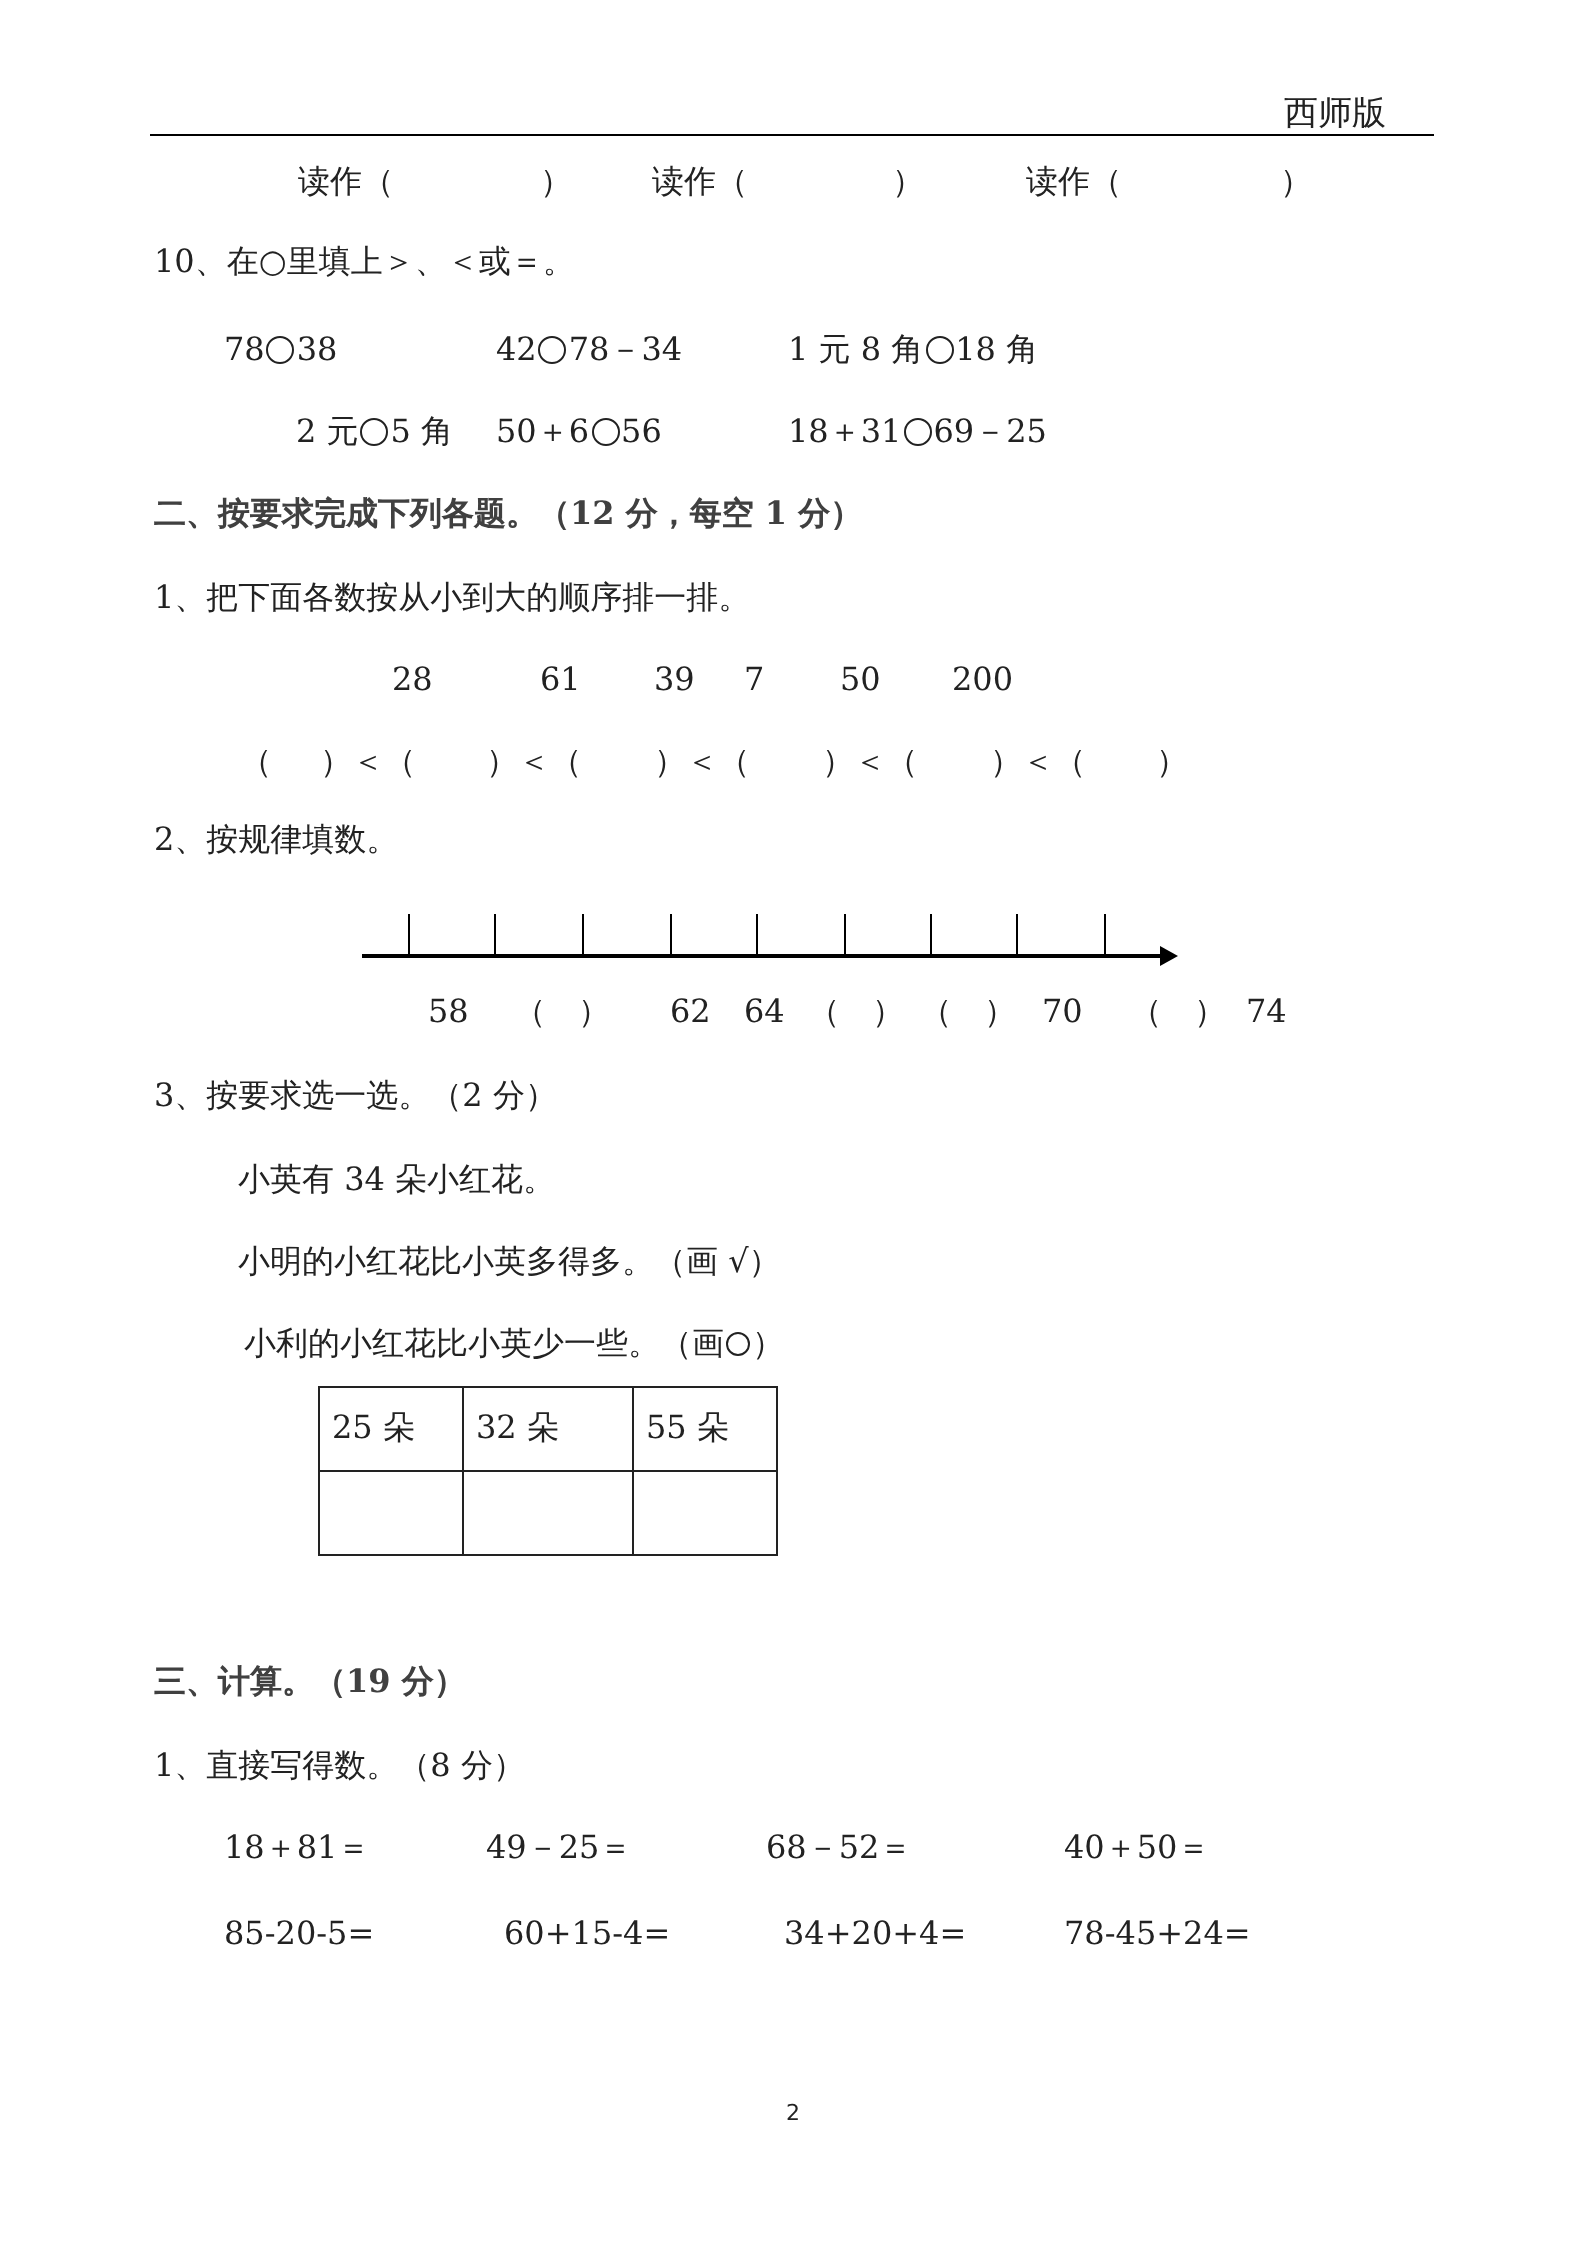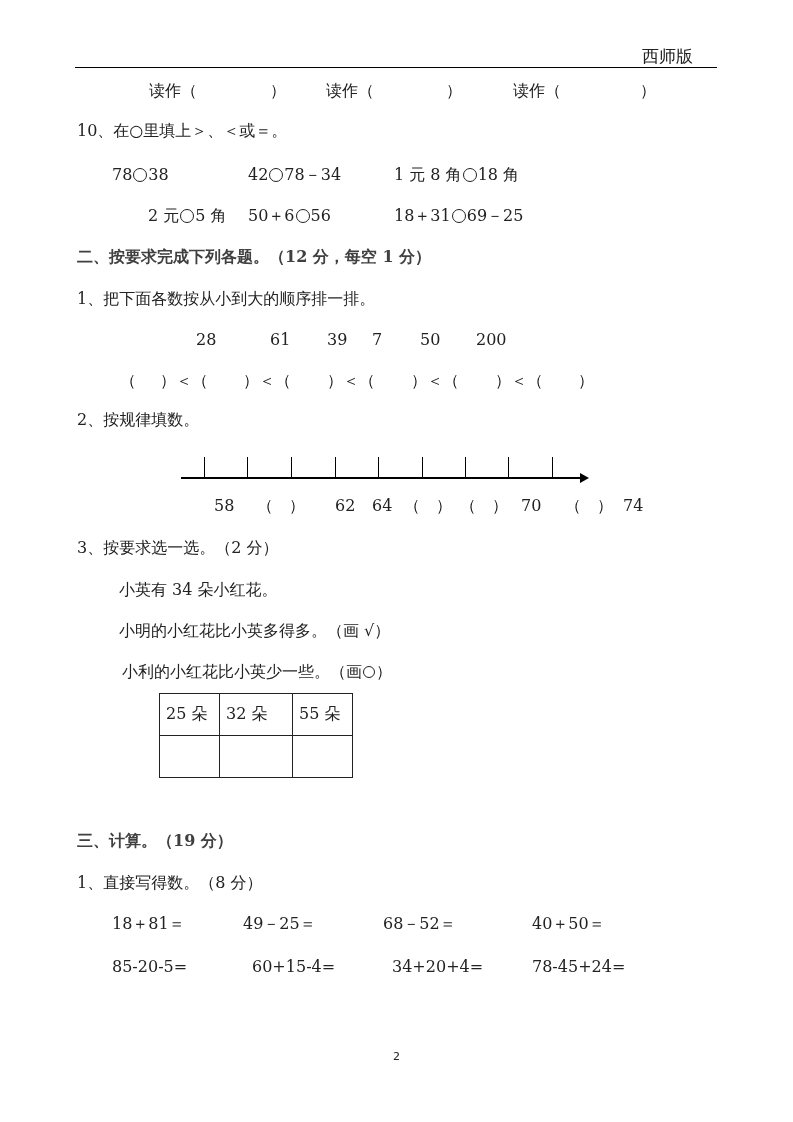--- a/index.html
+++ b/index.html
@@ -19,21 +19,21 @@
   }
   .sm-circ {
     display: inline-block; width: 12px; height: 12px; border: 1.2px solid #222;
     border-radius: 50%; vertical-align: -1px; margin: 0 1px; box-sizing: border-box;
   }
   .numline { position: absolute; left: 181px; top: 477px; width: 400px; height: 1.5px; background: #000; }
   .arrow { position: absolute; left: 580px; top: 473px; width: 0; height: 0;
     border-top: 5px solid transparent; border-bottom: 5px solid transparent; border-left: 9px solid #000; }
   .tick { position: absolute; top: 457px; width: 1.2px; height: 21px; background: #000; }
   table.choice { position: absolute; left: 159px; top: 693px; border-collapse: collapse; }
-  table.choice td { border: 1.3px solid #222; padding: 0 0 0 6px; font-size: 16px; vertical-align: middle; }
+  table.choice td { border: 1.3px solid #222; padding: 0 12px 0 6px; font-size: 16px; vertical-align: middle; }
   table.choice tr.r1 td { height: 41px; }
   table.choice tr.r2 td { height: 41px; }
   .pageno { left: 393px; top: 1050px; font-size: 11px; font-family: "DejaVu Sans", sans-serif; }
 </style>
 </head>
 <body>
 
 <div class="abs pub">西师版</div>
 <div class="header-rule"></div>
 

